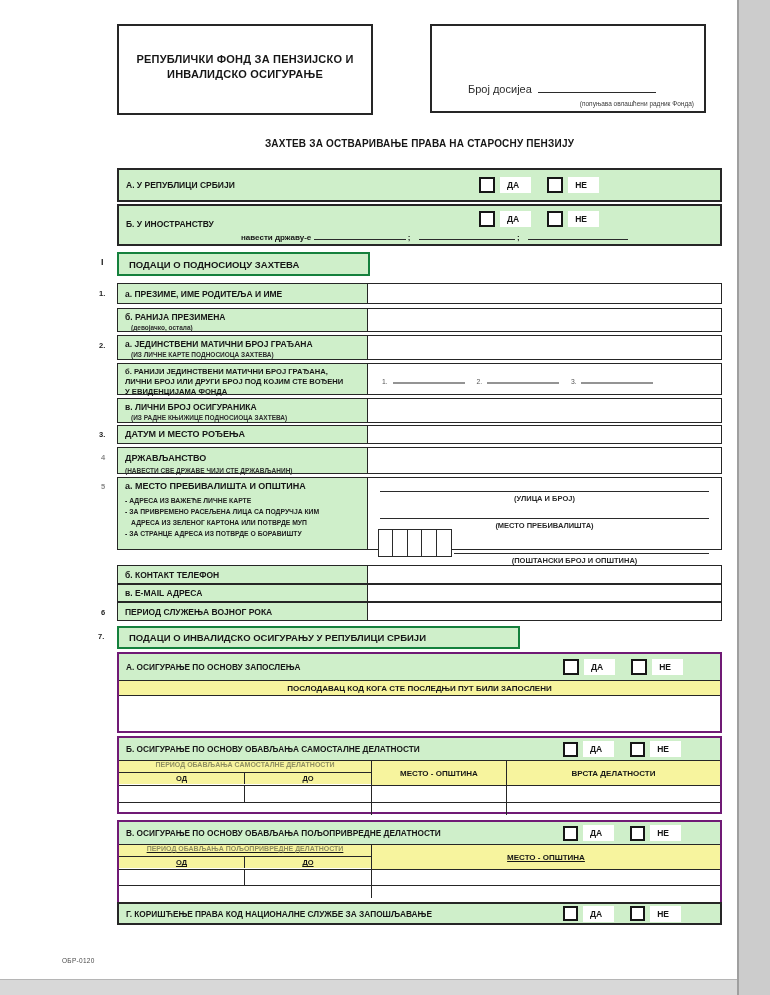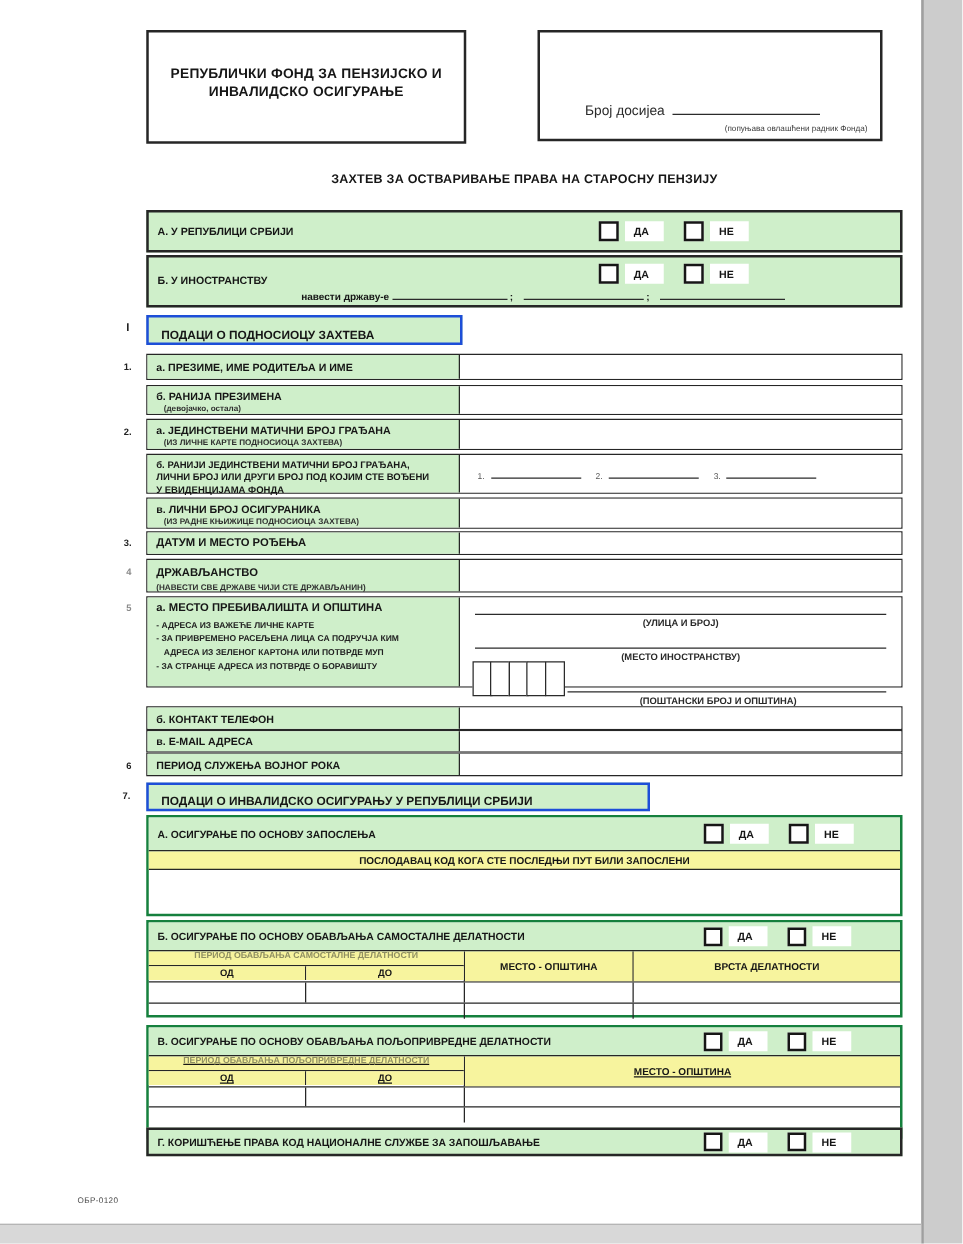--- a/index.html
+++ b/index.html
@@ -32,40 +32,40 @@
   .cb{width:16px;height:16px;background:#fff;border:2px solid #161616;box-sizing:border-box;flex:0 0 auto;}
   .cbl{background:#fff;font-weight:bold;font-size:8.5px;padding:3px 12px 3px 7px;margin-left:5px;}
   .cbl.first{margin-right:16px;}
 
   
   .stateline{position:absolute;left:122px;top:24px;font-weight:bold;font-size:8px;white-space:nowrap;}
   .uline{display:inline-block;border-bottom:1.2px solid #2b2b2b;height:9px;vertical-align:baseline;}
 
   
   .secnum{font-weight:bold;font-size:9px;color:#222;}
-  .sechead{background:var(--green,#cfefca);border:2px solid #1d4ed8;font-weight:bold;font-size:9.5px;
-           display:flex;align-items:flex-end;padding-left:10px;}
+  .sechead{background:var(--green,#cfefca);border:2px solid #15803d;font-weight:bold;font-size:9.5px;
+           display:flex;align-items:center;padding-left:10px;}
 
   
   .frow{left:117px;width:605px;background:#fff;border:1.7px solid #262626;display:flex;}
   .frow .lcell{width:250px;flex:0 0 250px;background:var(--green,#cfefca);border-right:1.7px solid #262626;
                padding:3px 4px 2px 7px;box-sizing:border-box;}
   .frow .vcell{flex:1;position:relative;background:#fff;}
   .l1{font-weight:bold;font-size:8.5px;line-height:1.25;}
   .l2{font-weight:bold;font-size:6.5px;color:#2e2e2e;margin-top:1px;padding-left:6px;}
   .lmulti{font-weight:bold;font-size:7.6px;line-height:1.3;}
   .bullets{font-weight:bold;font-size:6.8px;line-height:1.6;color:#222;margin-top:4px;}
   .cap{position:absolute;width:100%;text-align:center;font-weight:bold;font-size:7.5px;color:#2a2a2a;}
   .vline{position:absolute;border-bottom:1.2px solid #2b2b2b;}
   .pcells{position:absolute;display:flex;}
   .pcell{width:14px;height:26px;background:#fff;border:1.6px solid #2b2b2b;margin-right:-1.6px;}
   .numv{position:absolute;left:14px;top:50%;transform:translateY(-50%);font-size:6.8px;color:#555;white-space:nowrap;}
 
   
-  .blk{left:117px;width:605px;background:#fff;border:2px solid #15803d;}
+  .blk{left:117px;width:605px;background:#fff;border:2px solid #701a75;}
   .blk .trow{position:relative;background:var(--green,#cfefca);border-bottom:1.8px solid #262626;}
   .blk .trow .lab{position:absolute;left:7px;top:50%;transform:translateY(-50%);font-weight:bold;font-size:8.3px;white-space:nowrap;}
   .yfull{background:var(--yellow,#f7f49e);text-align:center;font-weight:bold;font-size:8px;
          border-bottom:1.4px solid #262626;display:flex;align-items:center;justify-content:center;}
   .cols{display:flex;}
   .cols .c{box-sizing:border-box;border-right:1.8px solid #262626;display:flex;align-items:center;justify-content:center;
            font-weight:bold;font-size:8px;text-align:center;}
   .cols .c:last-child{border-right:none;}
   .period-txt{color:var(--periodText,#8f8f62);font-size:7px;font-weight:bold;}
   .hl{border-bottom:1.4px solid #262626;}
@@ -201,21 +201,21 @@
         <div>- АДРЕСА ИЗ ВАЖЕЋЕ ЛИЧНЕ КАРТЕ</div>
         <div>- ЗА ПРИВРЕМЕНО РАСЕЉЕНА ЛИЦА СА ПОДРУЧЈА КИМ</div>
         <div style="padding-left:6px;">АДРЕСА ИЗ ЗЕЛЕНОГ КАРТОНА ИЛИ ПОТВРДЕ МУП</div>
         <div>- ЗА СТРАНЦЕ АДРЕСА ИЗ ПОТВРДЕ О БОРАВИШТУ</div>
       </div>
     </div>
     <div class="vcell">
       <div class="vline" style="left:12px;right:12px;top:13px;"></div>
       <div class="cap" style="top:16px;">(УЛИЦА И БРОЈ)</div>
       <div class="vline" style="left:12px;right:12px;top:40px;"></div>
-      <div class="cap" style="top:43px;">(МЕСТО ИНОСТРАНСТВУ)</div>
+      <div class="cap" style="top:43px;">(МЕСТО ПРЕБИВАЛИШТА)</div>
       <div class="pcells" style="left:10px;top:51px;">
         <span class="pcell"></span>
         <span class="pcell"></span>
         <span class="pcell"></span>
         <span class="pcell"></span>
         <span class="pcell"></span>
       </div>
       <div class="vline" style="left:86px;right:12px;top:75px;"></div>
       <div class="cap" style="top:78px;left:30px;">(ПОШТАНСКИ БРОЈ И ОПШТИНА)</div>
     </div>

